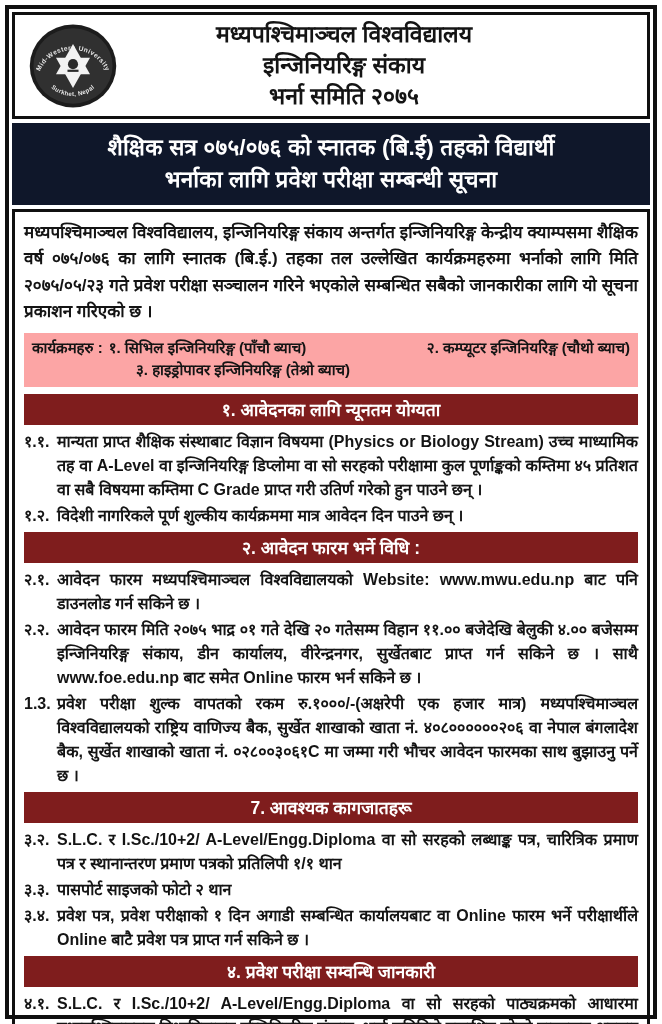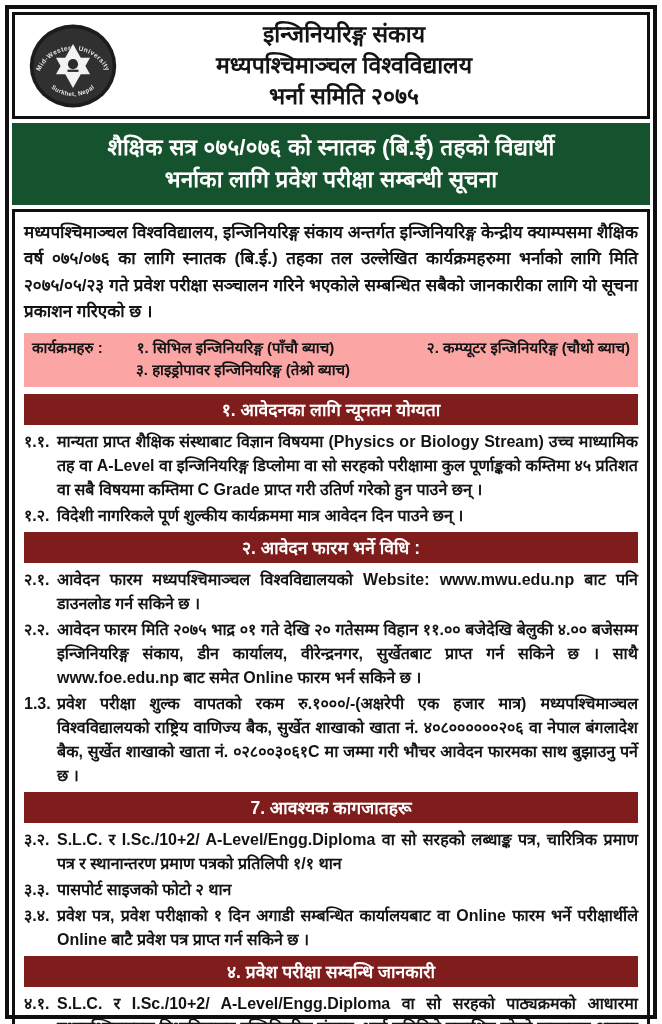--- a/index.html
+++ b/index.html
@@ -8,30 +8,30 @@
     padding:5px;font-family:"Liberation Sans","DejaVu Sans",sans-serif;
     color:#141414;font-weight:700;
   }
   .outer{border:4px solid #101010;box-sizing:border-box;height:100%;padding:3px;display:flex;flex-direction:column;}
   
   .header-box{border:3px solid #101010;display:flex;align-items:center;padding:4px 10px;}
   .logo-wrap{width:96px;height:92px;flex:0 0 auto;}
   .header-titles{flex:1;text-align:center;padding-right:70px;}
   .header-titles .t{font-size:23px;line-height:1.35;font-weight:700;}
   
-  .banner{margin-top:4px;background:#14532d;color:#fff;text-align:center;padding:9px 6px 10px;}
+  .banner{margin-top:4px;background:#0f172a;color:#fff;text-align:center;padding:9px 6px 10px;}
   .banner .b{font-size:22.5px;line-height:1.4;font-weight:700;letter-spacing:.2px;}
   
   .content-box{margin-top:4px;border:3px solid #101010;flex:1;padding:6px 9px 8px;display:flex;flex-direction:column;}
   .para{font-size:17px;line-height:1.55;text-align:justify;margin:2px 0 6px;}
   
   .programs{background:#fca5a5;padding:4px 8px 5px;font-size:15px;line-height:1.5;margin:1px 0 4px;}
   .prog-line1{display:flex;}
   .prog-label{white-space:nowrap;margin-right:6px;}
-  .prog-1{white-space:nowrap;margin-left:28px;}
+  .prog-1{white-space:nowrap;}
   .prog-2{margin-left:auto;white-space:nowrap;}
   .prog-line2{padding-left:104px;}
   
   .sec-head{background:#7f1d1d;color:#fff;text-align:center;font-size:17.5px;padding:3px 4px 4px;margin:3px 0 4px;}
   
   .li{display:flex;font-size:16px;line-height:1.5;margin:1px 0;}
   .li .num{flex:0 0 33px;}
   .li .txt{flex:1;text-align:justify;}
   
   .web-note{font-size:14.8px;line-height:1.55;margin:8px 0 2px;}
@@ -57,22 +57,22 @@
           <polygon points="50,26 68.5,59 31.5,59" fill="#f2f2f2"></polygon>
           <polygon points="50,74 31.5,41 68.5,41" fill="#f2f2f2"></polygon>
           <circle cx="50" cy="48" r="5.5" fill="#2a2a2a"></circle>
           <rect x="44" y="54" width="12" height="2.4" fill="#2a2a2a"></rect>
           <text font-size="6.6" fill="#e6e6e6" font-weight="bold" letter-spacing="0.4">
             <textPath href="#arcBot" startOffset="50%" text-anchor="middle">Surkhet, Nepal</textPath>
           </text>
         </svg>
       </div>
       <div class="header-titles">
+        <div class="t">मध्यपश्चिमाञ्चल विश्वविद्यालय</div>
         <div class="t">इन्जिनियरिङ्ग संकाय</div>
-        <div class="t">मध्यपश्चिमाञ्चल विश्वविद्यालय</div>
         <div class="t">भर्ना समिति २०७५</div>
       </div>
     </div>
 
     <div class="banner">
       <div class="b">शैक्षिक सत्र ०७५/०७६ को स्नातक (बि.ई) तहको विद्यार्थी</div>
       <div class="b">भर्नाका लागि प्रवेश परीक्षा सम्बन्धी सूचना</div>
     </div>
 
     <div class="content-box">

